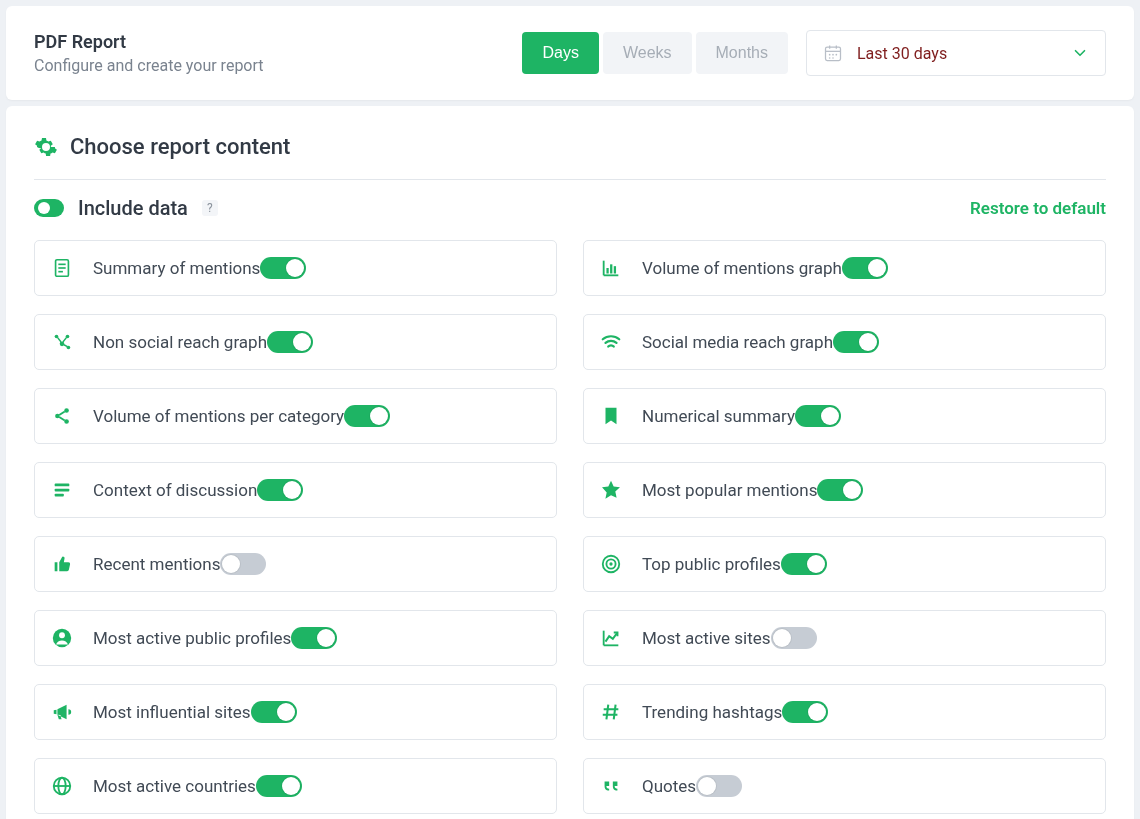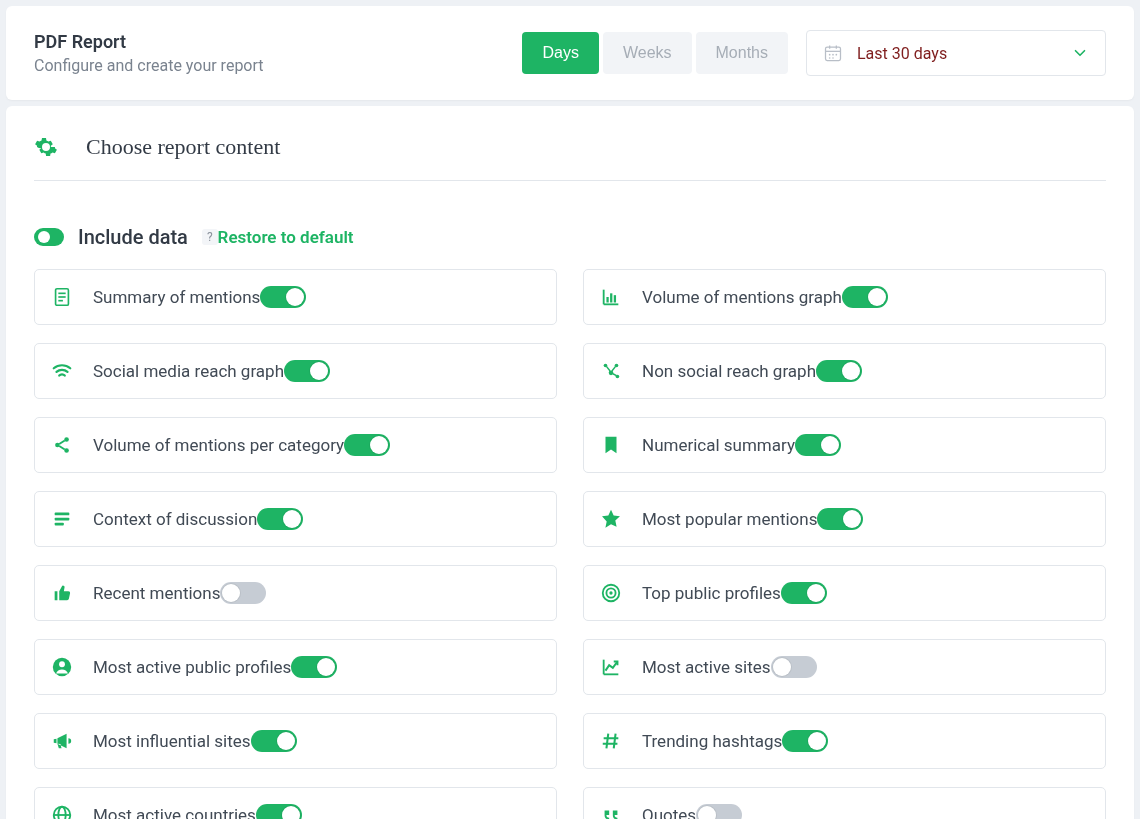--- a/index.html
+++ b/index.html
@@ -43,23 +43,23 @@
   .date-picker{
     border:1px solid var(--border);border-radius:4px;
     padding:12px 16px;display:flex;align-items:center;gap:14px;
     min-width:300px;justify-content:space-between;cursor:pointer;
   }
   .date-picker .left{display:flex;align-items:center;gap:14px;}
   .panel{
     background:#fff;border-radius:6px;margin:6px;padding:18px 28px 30px;
     box-shadow:0 1px 2px rgba(0,0,0,.04);
   }
-  .section-header{display:flex;align-items:center;gap:28px;padding:10px 0 20px;border-bottom:1px solid var(--border);font-family:Liberation Serif, serif;}
+  .section-header{display:flex;align-items:center;gap:12px;padding:10px 0 20px;border-bottom:1px solid var(--border);}
   .section-header h2{margin:0;font-size:22px;font-weight:500;}
-  .include-row{display:flex;align-items:center;margin:44px 0 20px;}
+  .include-row{display:flex;align-items:center;justify-content:space-between;margin:16px 0 20px;}
   .include-left{display:flex;align-items:center;gap:14px;}
   .include-left span.label{font-size:20px;font-weight:500;}
   .help{background:#f3f5f8;color:#8a929c;border-radius:3px;font-size:12px;padding:2px 5px;line-height:1;cursor:default;}
   .restore{color:var(--green);font-size:17px;font-weight:600;cursor:pointer;}
   .grid{display:grid;grid-template-columns:1fr 1fr;gap:18px 26px;}
   .card{
     border:1px solid var(--border);border-radius:5px;
     padding:14px 16px;display:flex;align-items:center;
     min-height:56px;
   }
@@ -259,46 +259,46 @@
       <span class="lbl">Volume of mentions graph</span>
     </div>
     <div class="toggle" data-on="true">
           <div class="knob"></div>
         </div>
   </div>
       <div class="card">
     <div class="card-left">
       <span class="ico" style="color:var(--green)">
         <svg width="22" height="22" viewBox="0 0 24 24">
+              <use href="#i-network"></use>
+            </svg>
+      </span>
+      <span class="lbl">Non social reach graph</span>
+    </div>
+    <div class="toggle" data-on="true">
+          <div class="knob"></div>
+        </div>
+  </div>
+      <div class="card">
+    <div class="card-left">
+      <span class="ico" style="color:var(--green)">
+        <svg width="22" height="22" viewBox="0 0 24 24">
               <use href="#i-wifi"></use>
             </svg>
       </span>
       <span class="lbl">Social media reach graph</span>
     </div>
     <div class="toggle" data-on="true">
           <div class="knob"></div>
         </div>
   </div>
       <div class="card">
     <div class="card-left">
       <span class="ico" style="color:var(--green)">
         <svg width="22" height="22" viewBox="0 0 24 24">
-              <use href="#i-network"></use>
-            </svg>
-      </span>
-      <span class="lbl">Non social reach graph</span>
-    </div>
-    <div class="toggle" data-on="true">
-          <div class="knob"></div>
-        </div>
-  </div>
-      <div class="card">
-    <div class="card-left">
-      <span class="ico" style="color:var(--green)">
-        <svg width="22" height="22" viewBox="0 0 24 24">
               <use href="#i-share"></use>
             </svg>
       </span>
       <span class="lbl">Volume of mentions per category</span>
     </div>
     <div class="toggle" data-on="true">
           <div class="knob"></div>
         </div>
   </div>
       <div class="card">

